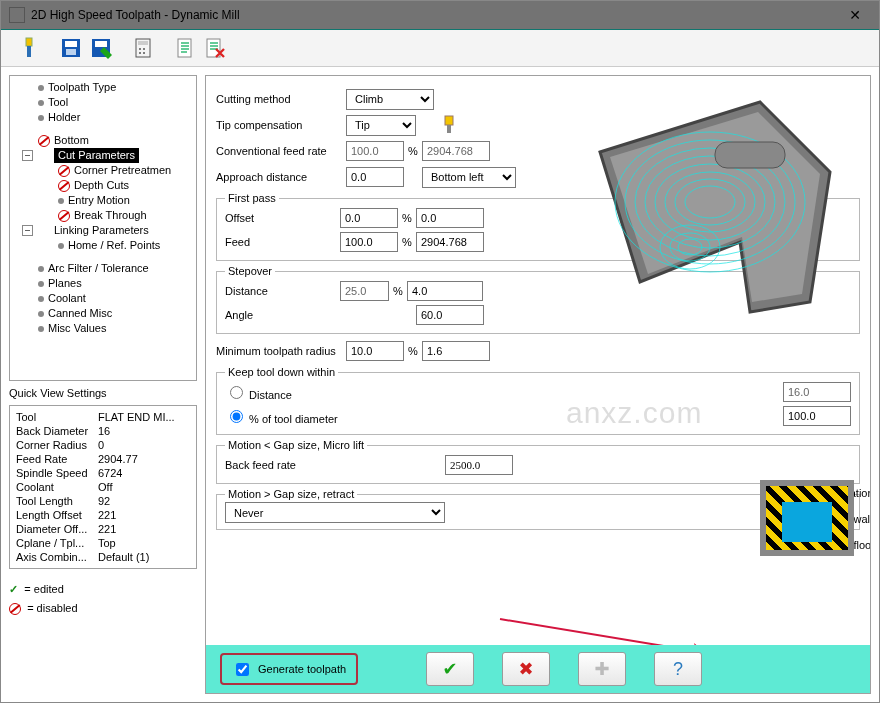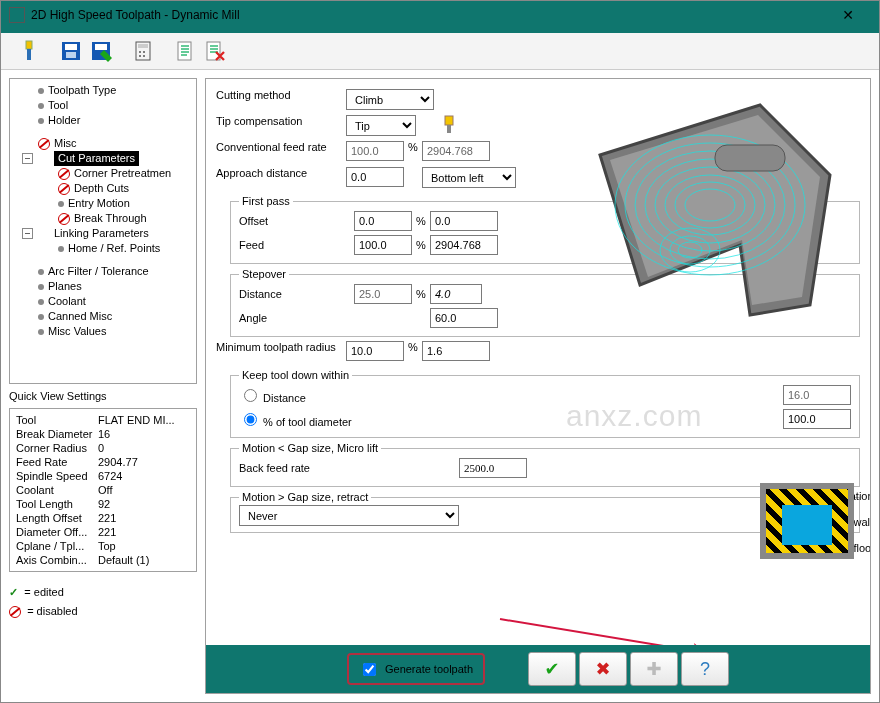--- a/index.html
+++ b/index.html
@@ -1,17 +1,17 @@
 <!DOCTYPE html>
 <html><head>
 <meta charset="utf-8">
 <style>
 html,body{margin:0;padding:0;font-family:"Segoe UI",Tahoma,sans-serif;font-size:11px;color:#000;background:#fff}
 .window{width:880px;height:703px;border:1px solid #888;box-sizing:border-box;display:flex;flex-direction:column;position:relative}
-.titlebar{height:28px;background:#0f766e;display:flex;align-items:center;border-bottom:4px solid #0f766e;padding:0 11px 0 8px}
+.titlebar{height:28px;background:#737373;display:flex;align-items:center;border-bottom:1px solid #0f766e;padding:0 4px 0 8px}
 .titlebar .ico{width:14px;height:14px;border:1px solid #555;margin-right:6px}
 .titlebar .ttl{font-size:12px}
 .titlebar .close{margin-left:auto;width:40px;height:100%;display:flex;align-items:center;justify-content:center;font-size:14px}
 .toolbar{height:36px;background:#f4f4f4;display:flex;align-items:center;gap:2px;padding:0 14px;border-bottom:1px solid #ccc}
 .tbtn{width:28px;height:28px;display:flex;align-items:center;justify-content:center}
 .sep{width:10px}
 .body{flex:1;display:flex;padding:8px;gap:8px;box-sizing:border-box;min-height:0}
 .left{width:188px;display:flex;flex-direction:column;gap:6px;min-height:0}
 .tree{flex:0 0 280px;border:1px solid #a0a0a0;padding:4px 0 20px 6px;overflow:auto;line-height:15px;font-size:11px;position:relative}
 .tree .row{display:flex;align-items:center;gap:4px;height:15px;padding-left:2px;white-space:nowrap}
@@ -21,40 +21,40 @@
 .nope{position:relative;width:10px;height:10px;border:1px solid #c00;border-radius:50%}
 .nope::after{content:"";position:absolute;left:-1px;top:4px;width:12px;height:1.5px;background:#c00;transform:rotate(-40deg)}
 .pm{width:9px;height:9px;border:1px solid #888;display:flex;align-items:center;justify-content:center;font-size:9px;line-height:1;margin-right:2px}
 .qv-title{font-size:11px}
 .qv{border:1px solid #a0a0a0;padding:4px 6px;font-size:11px;flex:0 0 auto}
 .qv table{width:100%;border-collapse:collapse}
 .qv td{padding:1px 0;white-space:nowrap}
 .legend{font-size:11px;margin-top:8px;display:flex;flex-direction:column;gap:6px}
 .chk{color:#1a8a1a;font-weight:bold}
 .right{flex:1;border:1px solid #a0a0a0;padding:10px 10px 6px 10px;position:relative;overflow:hidden}
-.form-row{display:flex;height:26px}
+.form-row{display:flex;align-items:center;height:26px}
 .lab{width:130px}
 select,input[type=text]{font:inherit;font-size:11px;box-sizing:border-box;height:20px;border:1px solid #7a7a7a;padding:1px 4px;background:#fff}
 select{height:21px}
 .ro{background:#f0f0f0;color:#666}
 .hl{background:#ffff9e}
-fieldset{border:1px solid #b8b8b8;margin:2px 0 4px 14px;padding:2px 8px 6px 8px}
+fieldset{border:1px solid #b8b8b8;margin:2px 0 4px 0;padding:2px 8px 6px 8px}
 legend{font-size:11px;padding:0 3px}
 .fs-row{display:flex;align-items:center;height:24px}
 .fs-row .l2{width:115px}
 .pct{width:18px;text-align:center}
 .preview{position:absolute;right:10px;top:6px;width:300px;height:260px}
 .preview svg{width:100%;height:100%}
 .opt-block{position:absolute;left:560px;top:404px;width:300px;font-size:11px}
 .opt-block .or{display:flex;align-items:center;height:26px}
 .opt-block .ol{width:140px}
 .toolimg{position:absolute;right:16px;top:404px;width:94px;height:76px;background:#888}
 .toolimg::before{content:"";position:absolute;inset:6px;background:repeating-linear-gradient(45deg,#f7d100 0 6px,#000 6px 12px)}
 .toolimg::after{content:"";position:absolute;left:22px;top:22px;width:50px;height:40px;background:#0aa6de}
-.footer{position:absolute;left:0;right:0;bottom:0;height:48px;display:flex;align-items:center;justify-content:center;gap:3px;padding:0 14px;background:#0f766e}
+.footer{position:absolute;left:0;right:0;bottom:0;height:48px;display:flex;align-items:center;justify-content:flex-start;gap:28px;padding:0 14px;background:#5eead4}
 .genbox{border:2px solid #b03040;border-radius:4px;height:28px;display:flex;align-items:center;padding:0 10px;gap:6px;margin-right:40px}
 .bbtn{width:46px;height:32px;border:1px solid #9a9a9a;border-radius:3px;background:linear-gradient(#fff,#e7e7e7);display:flex;align-items:center;justify-content:center;font-size:18px}
 .ok{color:#18a218}.cx{color:#d02020}.dis{color:#bbb}
 .arrow{position:absolute;left:290px;bottom:30px;width:230px;height:48px;pointer-events:none}
 .watermark{position:absolute;left:360px;top:320px;font-size:30px;color:rgba(120,120,120,.25);font-family:Arial;pointer-events:none;letter-spacing:1px}
 </style>
 </head>
 <body>
 <div class="window">
 
@@ -125,21 +125,21 @@
             <span class="dot" style="background:#888"></span>
             <span>Tool</span>
           </div>
       <div class="row i1">
             <span class="dot" style="background:#888"></span>
             <span>Holder</span>
           </div>
       <div class="row i1" style="height:8px"></div>
       <div class="row i1">
             <span class="nope"></span>
-            <span>Misc</span>
+            <span>Bottom</span>
           </div>
       <div class="row" style="padding-left:6px">
             <span class="pm">–</span>
             <span style="width:11px"></span>
             <span class="sel">Cut Parameters</span>
           </div>
       <div class="row i2">
             <span class="nope"></span>
             <span>Corner Pretreatmen</span>
           </div>
@@ -189,21 +189,21 @@
 
     <div class="qv-title">Quick View Settings</div>
     <div class="qv">
       <table>
             <tbody id="qvbody">
               <tr>
                 <td style="width:82px">Tool</td>
                 <td>FLAT END MI...</td>
               </tr>
               <tr>
-                <td style="width:82px">Break Diameter</td>
+                <td style="width:82px">Back Diameter</td>
                 <td>16</td>
               </tr>
               <tr>
                 <td style="width:82px">Corner Radius</td>
                 <td>0</td>
               </tr>
               <tr>
                 <td style="width:82px">Feed Rate</td>
                 <td>2904.77</td>
               </tr>
@@ -289,23 +289,23 @@
         <input type="text" class="hl" style="width: 58px;" value="100.0">
             <span class="pct">%</span>
         <input type="text" class="hl" style="width: 68px;" value="2904.768">
           </div>
     </fieldset>
 
     <fieldset>
           <legend>Stepover</legend>
       <div class="fs-row">
             <span class="l2">Distance</span>
-        <input type="text" class="ro" style="width: 58px;" value="25.0">
+        <input type="text" class="ro" style="width: 49px;" value="25.0">
             <span class="pct">%</span>
-        <input type="text" class="hl" style="width: 52px; font-style: italic;" value="4.0">
+        <input type="text" class="hl" style="width: 76px;" value="4.0">
           </div>
       <div class="fs-row">
             <span class="l2">Angle</span>
         <span style="width:58px"></span>
             <span class="pct"></span>
         <input type="text" class="hl" style="width: 68px;" value="60.0">
           </div>
     </fieldset>
 
     <div class="form-row">

